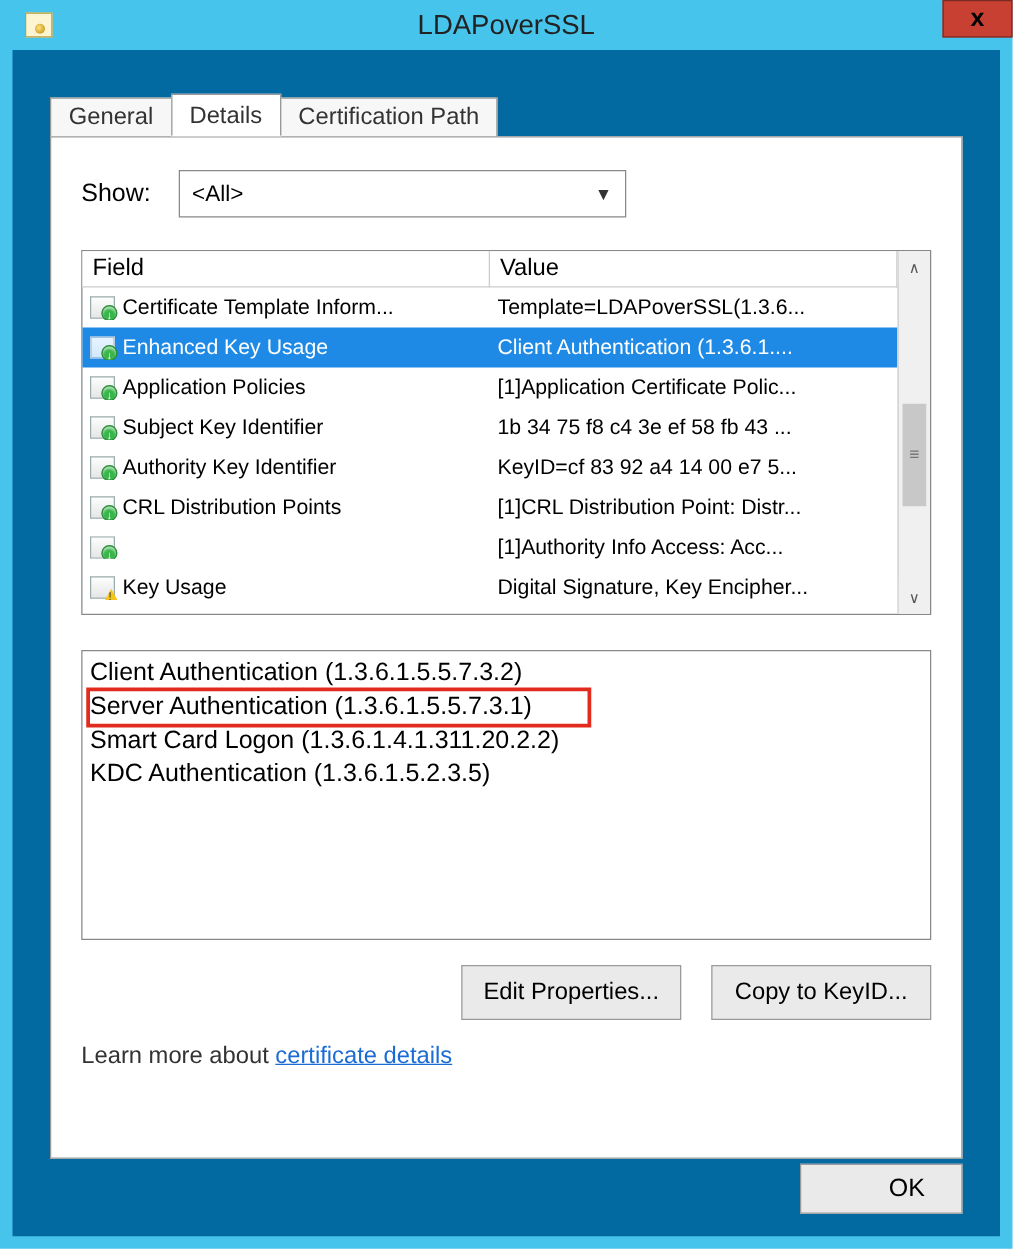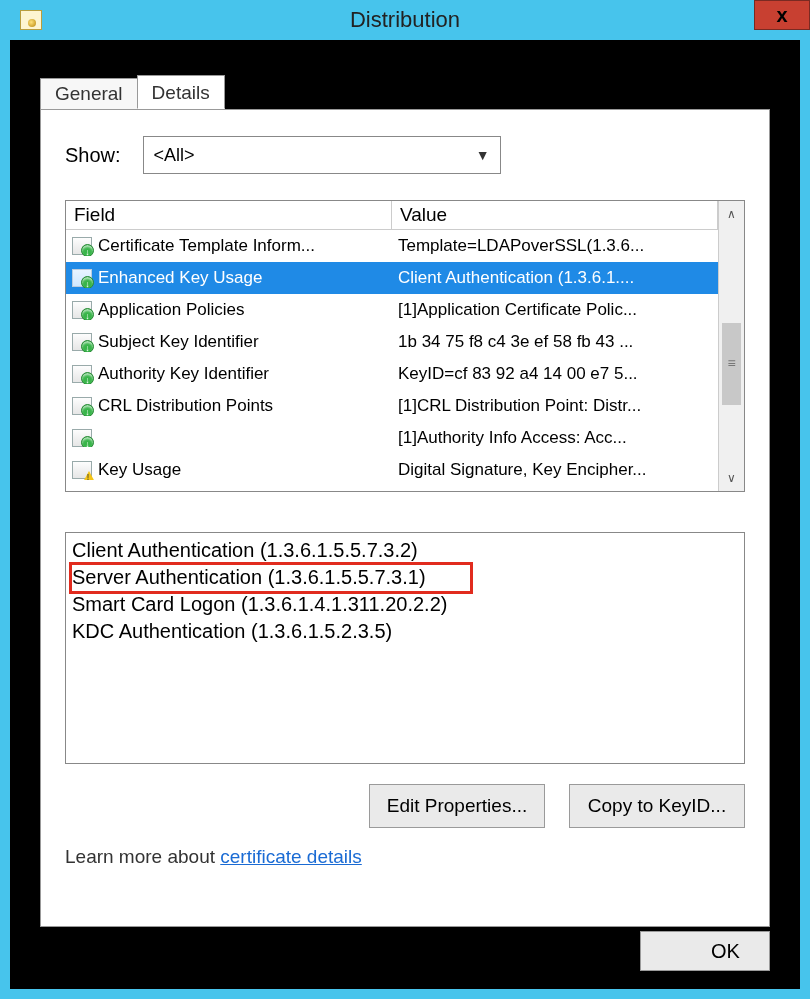--- a/index.html
+++ b/index.html
@@ -3,30 +3,30 @@
 <meta charset="utf-8">
 <style>
 * { box-sizing: border-box; margin: 0; padding: 0; }
 body { font-family: "Segoe UI", Tahoma, sans-serif; font-size: 18px; background: #fff; }
 .window { width: 810px; height: 999px; background: #47c4ec; position: relative; }
 .titlebar { height: 40px; display: flex; align-items: center; position: relative; }
 .titlebar-icon { width: 22px; height: 20px; background: #fdf5d1; border: 1px solid #b89e3f; margin-left: 20px; position: relative; }
 .titlebar-icon::after { content: ""; position: absolute; left: 7px; bottom: 2px; width: 8px; height: 8px; border-radius: 50%; background: radial-gradient(circle at 40% 40%, #ffe27a, #b8860b); }
 .titlebar-title { position: absolute; left: 50%; transform: translateX(-50%); font-size: 22px; color: #222; }
 .close-btn { position: absolute; top: 0; right: 0; width: 56px; height: 30px; background: #c84031; color: #000; display: flex; align-items: center; justify-content: center; font-weight: bold; font-size: 20px; border:1px solid #7a2a22; cursor: pointer; }
-.client { position: absolute; top: 40px; left: 10px; right: 10px; bottom: 10px; background: #000000; }
+.client { position: absolute; top: 40px; left: 10px; right: 10px; bottom: 10px; background: #0369a1; }
 .tabs-bar { margin: 35px 0 0 30px; display: flex; height: 34px; position: relative; }
 .tab { padding: 4px 14px; border: 1px solid #999; border-bottom: none; background: #f7f7f7; font-size: 19px; color: #333; margin-right: -1px; cursor: pointer; position: relative; top: 3px; }
 .tab.active { background: #fff; z-index: 2; top: 0; padding-top: 6px; padding-bottom: 6px; border-bottom: 1px solid #fff; }
 .tab-page { margin: 0 30px 0 30px; border: 1px solid #999; padding: 26px 24px 20px 24px; background: #fff; position: relative; height: 818px; }
 .show-row { display: flex; align-items: center; margin-bottom: 26px; }
 .show-label { font-size: 20px; margin-right: 22px; }
 .show-combo { flex: 0 0 358px; height: 38px; border: 1px solid #888; background: #fff; display: flex; align-items: center; justify-content: space-between; padding: 0 10px; cursor: pointer; }
 .show-combo .chev { font-size: 14px; color: #333; }
-.listview { border: 1px solid #888; height: 292px; display: flex; margin-bottom: 40px; }
+.listview { border: 1px solid #888; height: 292px; display: flex; margin-bottom: 28px; }
 .lv-body { flex: 1; display: flex; flex-direction: column; }
 .lv-header { display: flex; }
 .lv-header .col { border-right: 1px solid #ccc; border-bottom: 1px solid #ccc; padding: 3px 8px; font-size: 19px; background: #fff; }
 .col.field { width: 326px; }
 .col.value { flex: 1; }
 .lv-rows { flex: 1; }
 .lv-row { display: flex; height: 32px; align-items: center; font-size: 17px; }
 .lv-row.selected { background: #1f8ae6; color: #fff; }
 .lv-cell.field { width: 326px; display: flex; align-items: center; padding-left: 6px; white-space: nowrap; overflow: hidden; }
 .lv-cell.value { flex: 1; padding-left: 6px; white-space: nowrap; overflow: hidden; }
@@ -49,30 +49,31 @@
 .learn-link { color: #1a6bd4; text-decoration: underline; cursor: pointer; }
 .ok-row { position: absolute; right: 30px; bottom: 18px; }
 .okbtn { width: 130px; height: 40px; border: 1px solid #9a9a9a; background: #eaeaea; font-size: 20px; cursor: pointer; padding-left: 41px; }
 </style>
 </head>
 <body>
 
 <div class="window">
   <div class="titlebar">
     <span class="titlebar-icon"></span>
-    <span class="titlebar-title">Distribution</span>
+    <span class="titlebar-title">LDAPoverSSL</span>
     <div class="close-btn">
         <span>x</span>
       </div>
   </div>
 
   <div class="client">
     <div class="tabs-bar">
       <div class="tab">General</div>
       <div class="tab active">Details</div>
+      <div class="tab">Certification Path</div>
     </div>
 
     <div class="tab-page">
       <div class="show-row">
         <span class="show-label">Show:</span>
         <div class="show-combo">
           <span>&lt;All&gt;</span>
           <span class="chev">▼</span>
         </div>
       </div>

